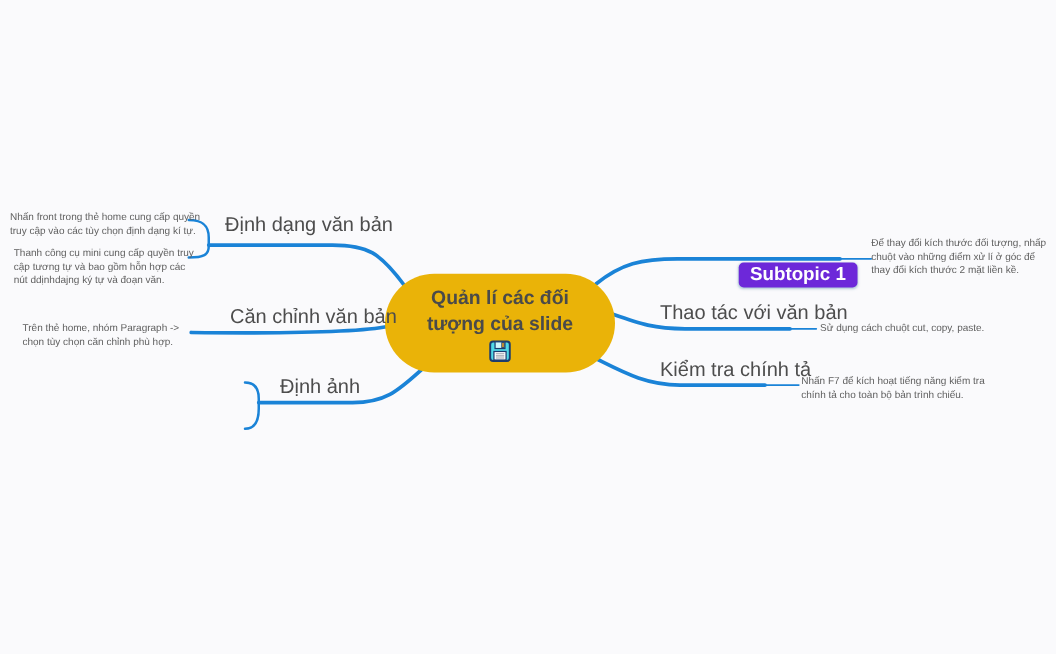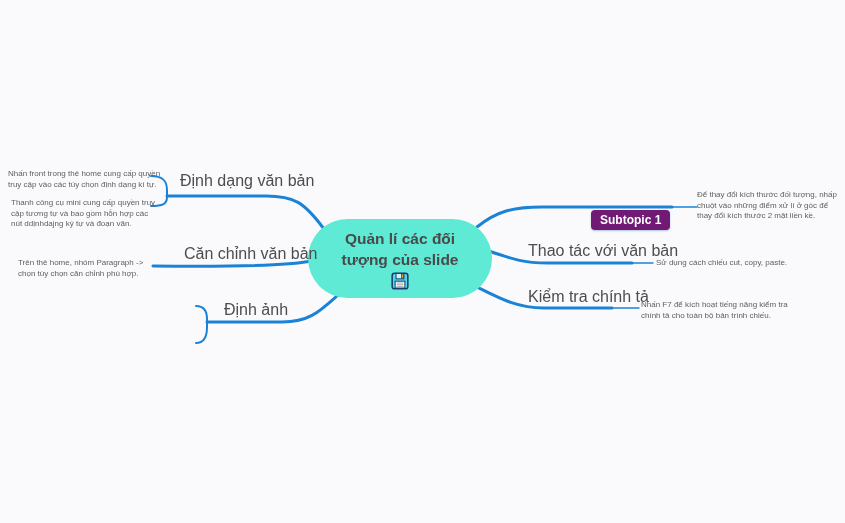--- a/index.html
+++ b/index.html
@@ -6,21 +6,21 @@
   .canvas {
     position:relative; width:845px; height:523px; overflow:hidden;
     background:#fafafc;
     font-family:"Liberation Sans","DejaVu Sans",sans-serif;
   }
   .lines { position:absolute; left:0; top:0; }
 
   
   .root-node {
     position:absolute; left:308px; top:219px; width:184px; height:79px;
-    background:#5eead4; border-radius:40px;
+    background:#eab308; border-radius:40px;
     display:flex; flex-direction:column; align-items:center; justify-content:center;
     cursor:pointer;
   }
   .root-label {
     width:150px; text-align:center;
     font-size:15.5px; font-weight:600; line-height:21px; color:#4a4a4a;
   }
   .root-icon { margin-top:2px; height:18px; }
 
   
@@ -46,22 +46,22 @@
   .n-align1  { left:18px; top:258px; width:141px; }
   .n-insert1 { left:67px; top:299px; width:132px; }
   .n-insert2 { left:35px; top:330px; width:173px; }
   .n-select1 { left:697px; top:190px; width:147px; }
   .n-textop1 { left:656px; top:258px; white-space:nowrap; }
   .n-spell1  { left:641px; top:300px; width:162px; }
 
   
   .badge {
     position:absolute; left:591px; top:210px;
-    background:#701a75; color:#ffffff;
-    font-size:12px; font-weight:700; line-height:14px;
+    background:#6d28d9; color:#ffffff;
+    font-size:15px; font-weight:700; line-height:14px;
     padding:3px 9px; border-radius:4px;
     box-shadow:0 1px 2px rgba(30,100,140,0.35);
     cursor:pointer;
   }
 </style>
 </head>
 <body>
 
 <div class="canvas">
 
@@ -109,16 +109,16 @@
   <div class="note n-format1">Nhấn front trong thẻ home cung cấp quyền truy cập vào các tùy chọn định dạng kí tự.</div>
   <div class="note n-format2">Thanh công cụ mini cung cấp quyền truy cập tương tự và bao gồm hỗn hợp các nút ddịnhdajng ký tự và đoạn văn.</div>
   <div class="note n-align1">Trên thẻ home, nhóm Paragraph -&gt; chọn tùy chọn căn chỉnh phù hợp.</div>
 
   <div class="topic t-textop">Thao tác với văn bản</div>
   <div class="topic t-spell">Kiểm tra chính tả</div>
 
   <div class="badge">Subtopic 1</div>
 
   <div class="note n-select1">Để thay đổi kích thước đối tượng, nhấp chuột vào những điểm xử lí ở góc để thay đổi kích thước 2 mặt liền kề.</div>
-  <div class="note n-textop1">Sử dụng cách chiếu cut, copy, paste.</div>
+  <div class="note n-textop1">Sử dụng cách chuột cut, copy, paste.</div>
   <div class="note n-spell1">Nhấn F7 để kích hoạt tiếng năng kiểm tra chính tả cho toàn bộ bản trình chiếu.</div>
 
 </div>
 
 </body></html>

